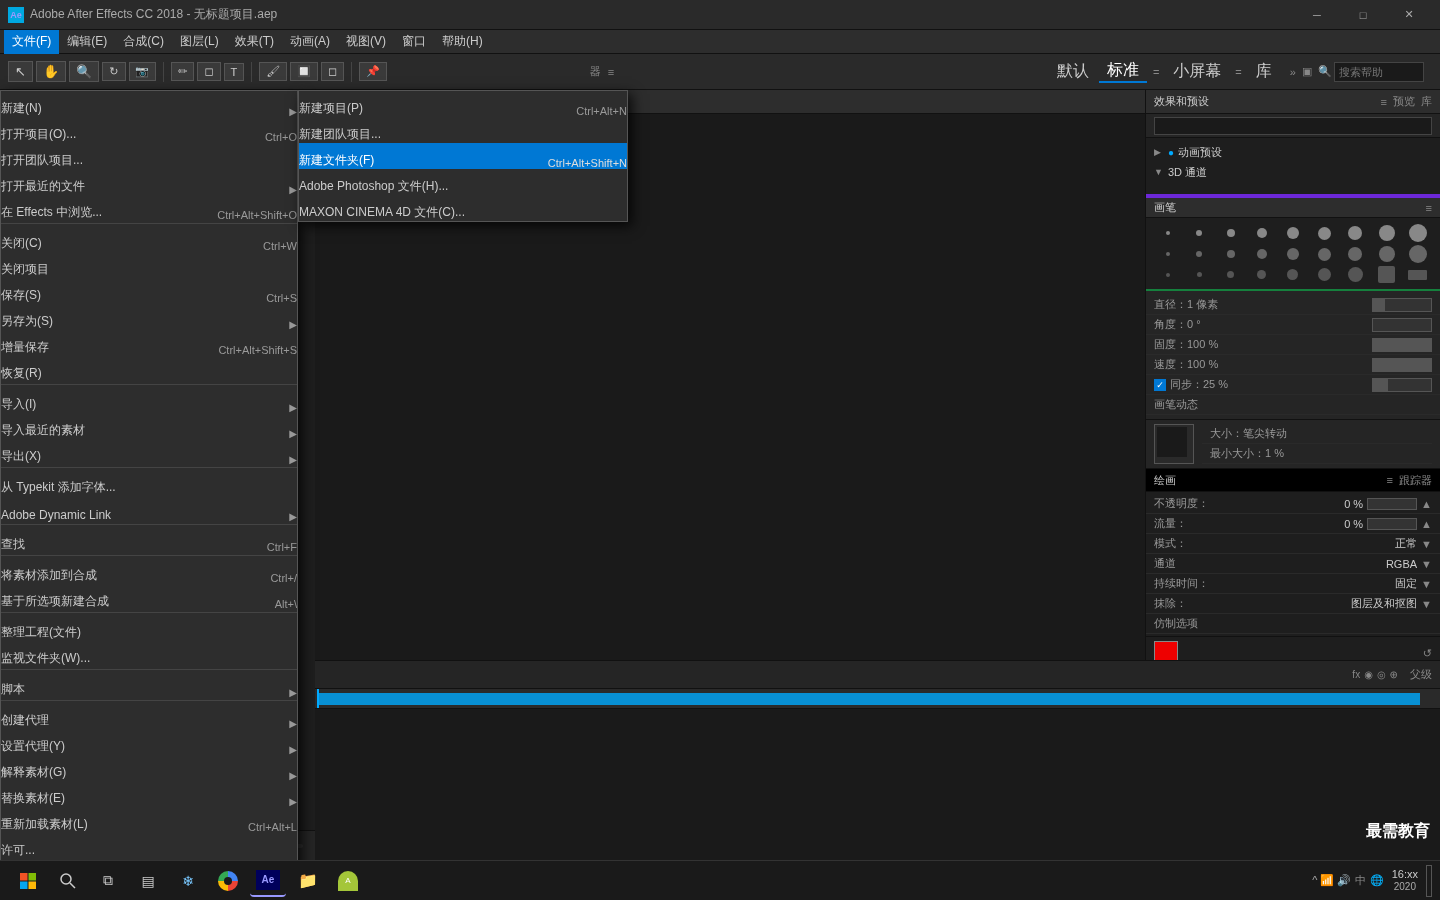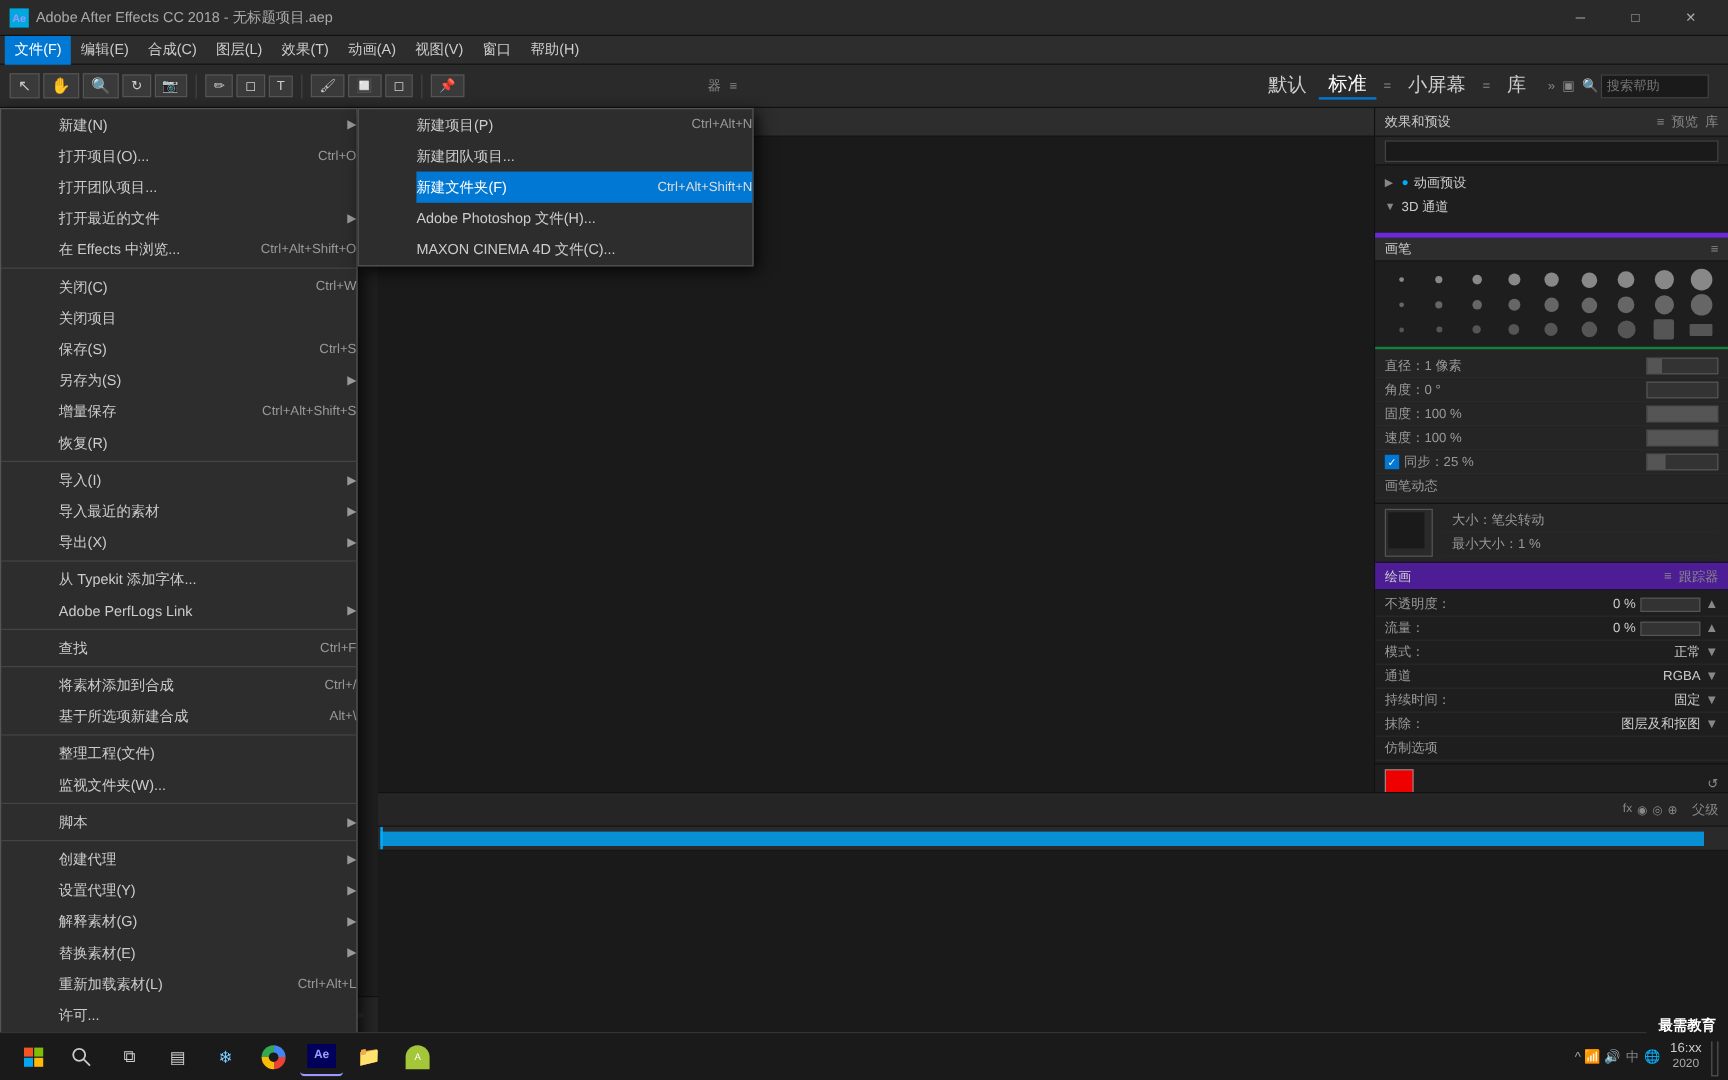--- a/index.html
+++ b/index.html
@@ -54,27 +54,26 @@
       left: 0;
       width: 300px;
       background: #2d2d2d;
       border: 1px solid #555;
       z-index: 1000;
       box-shadow: 4px 4px 12px rgba(0,0,0,0.8);
     }
     .dd-item {
       height: 26px;
       display: flex;
-      align-items: center;
+      align-items: flex-end;
       padding: 0 0;
       cursor: pointer;
       color: #ccc;
       font-size: 12px;
       justify-content: space-between;
-      margin-left: 48px;
     }
     .dd-separator { height: 1px; background: #444; margin: 2px 0; }
     .dd-item .item-label { flex: 1; }
     .dd-item .item-shortcut { color: #999; font-size: 11px; }
     .dd-item .arrow { color: #999; font-size: 10px; }
 
     
     #new-submenu {
       position: absolute;
       top: 0;
@@ -341,21 +340,21 @@
     </div>
     <div class="dd-item">
       <span class="item-label">导出(X)</span>
       <span class="arrow">▶</span>
     </div>
     <div class="dd-separator"></div>
     <div class="dd-item">
       <span class="item-label">从 Typekit 添加字体...</span>
     </div>
     <div class="dd-item">
-      <span class="item-label">Adobe PerfLogs Link</span>
+      <span class="item-label">Adobe Dynamic Link</span>
       <span class="arrow">▶</span>
     </div>
     <div class="dd-separator"></div>
     <div class="dd-item">
       <span class="item-label">查找</span>
       <span class="item-shortcut">Ctrl+F</span>
     </div>
     <div class="dd-separator"></div>
     <div class="dd-item">
       <span class="item-label">将素材添加到合成</span>
@@ -660,21 +659,21 @@
       <div style="flex:1;">
         <div class="property-row">
           <span>大小：笔尖转动</span>
         </div>
         <div class="property-row">
           <span>最小大小：1 %</span>
         </div>
       </div>
     </div>
 
-    <div style="height:24px;background:#4c1d95;display:flex;align-items:center;padding:0 8px;gap:6px;border-bottom:1px solid #111;border-top:1px solid #111;">
+    <div style="height:24px;background:#000000;display:flex;align-items:center;padding:0 8px;gap:6px;border-bottom:1px solid #111;border-top:1px solid #111;">
       <span style="color:#ccc;font-size:11px;">绘画</span>
       <span style="margin-left:auto;color:#888;font-size:11px;">≡</span>
       <span style="color:#888;font-size:11px;">跟踪器</span>
     </div>
 
     <div style="background:#1e1e1e;padding:2px 0;">
       <div class="property-row">
         <span class="prop-label">不透明度：</span>
         <span class="prop-value">0 %</span>
         <div style="width:50px;height:12px;background:#333;border:1px solid #555;margin-left:4px;"></div>
@@ -815,15 +814,15 @@
     <span style="color:#888;font-size:11px;">中</span>
     <span style="color:#888;font-size:11px;">🌐</span>
     <div style="text-align:center;cursor:pointer;padding:0 4px;">
       <div style="font-size:11px;color:#ccc;line-height:1.2;">16:xx</div>
       <div style="font-size:10px;color:#aaa;line-height:1.2;">2020</div>
     </div>
     <div style="width:6px;height:32px;border:1px solid #555;cursor:pointer;"></div>
   </div>
 </div>
 
-<div id="watermark" style="position:fixed;bottom:33px;right:0;background:#1a1a1a;padding:4px 10px;font-size:12px;color:#fff;font-weight:bold;z-index:4000;font-family:'Microsoft YaHei',sans-serif;">
+<div id="watermark" style="position:fixed;bottom:54px;right:0;background:#1a1a1a;padding:4px 10px;font-size:16px;color:#fff;font-weight:bold;z-index:4000;font-family:'Microsoft YaHei',sans-serif;">
   <span>最需教育</span>
 </div>
 
 </body></html>

